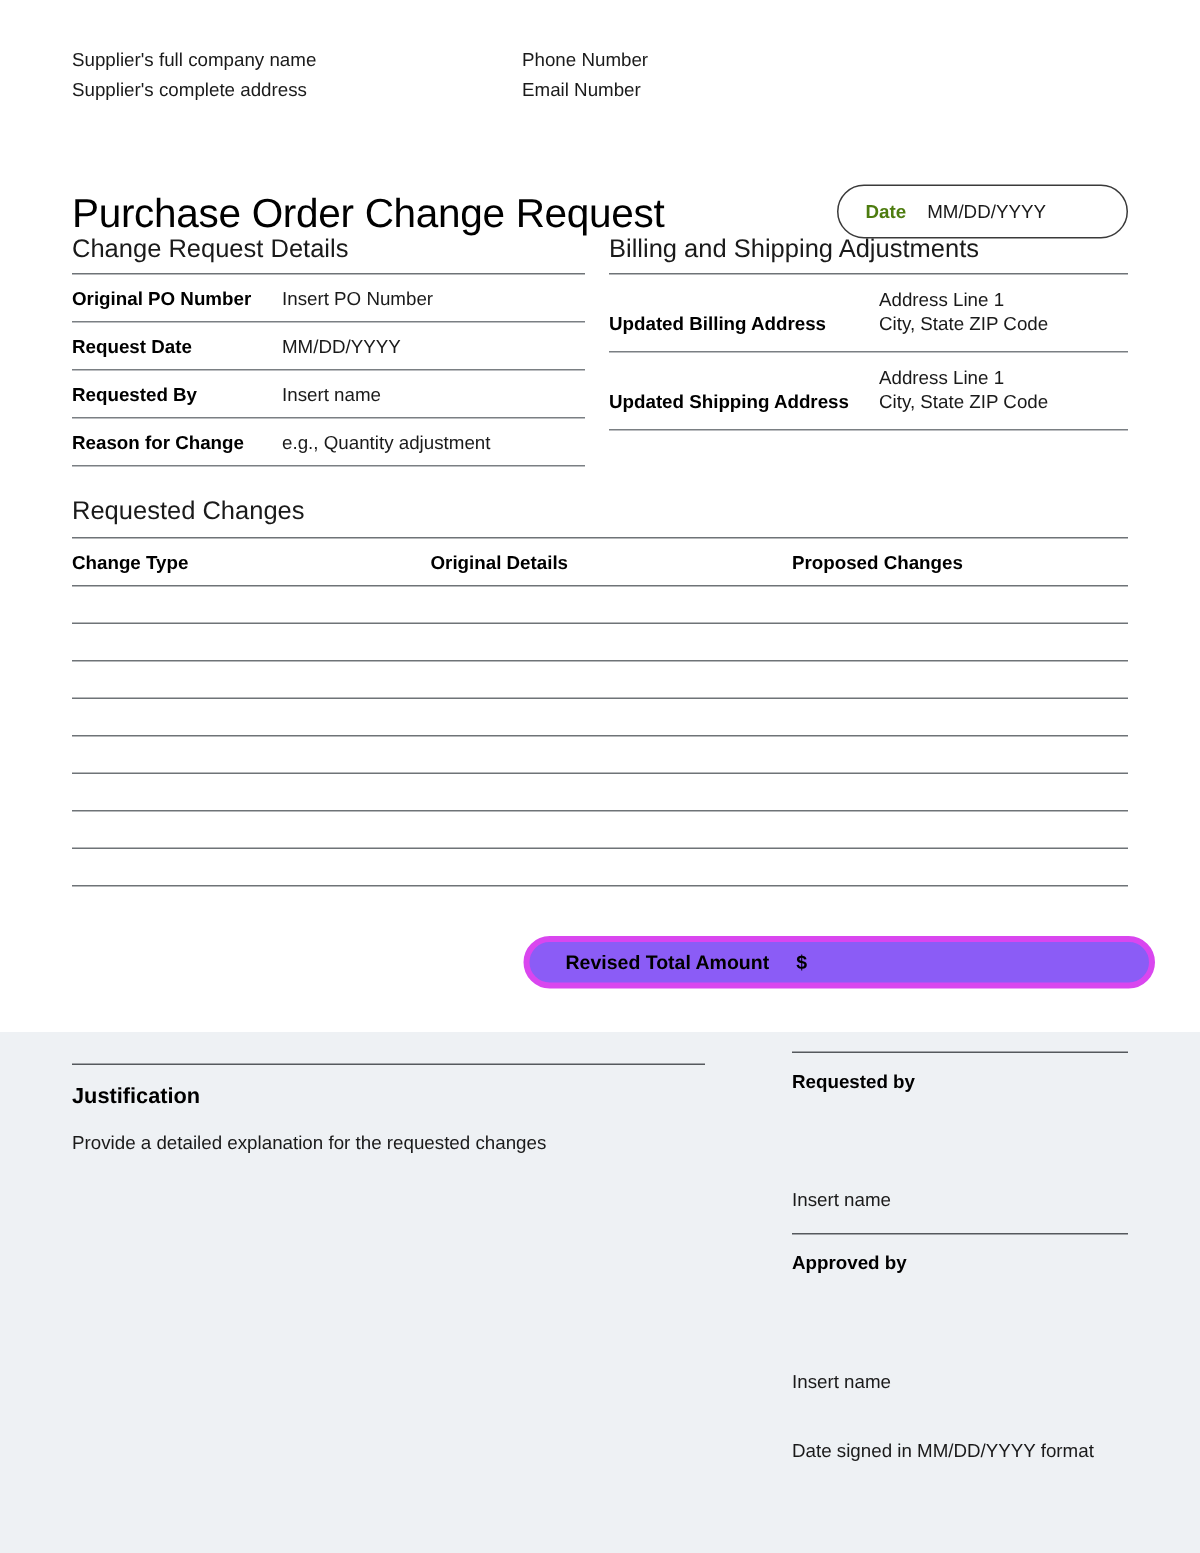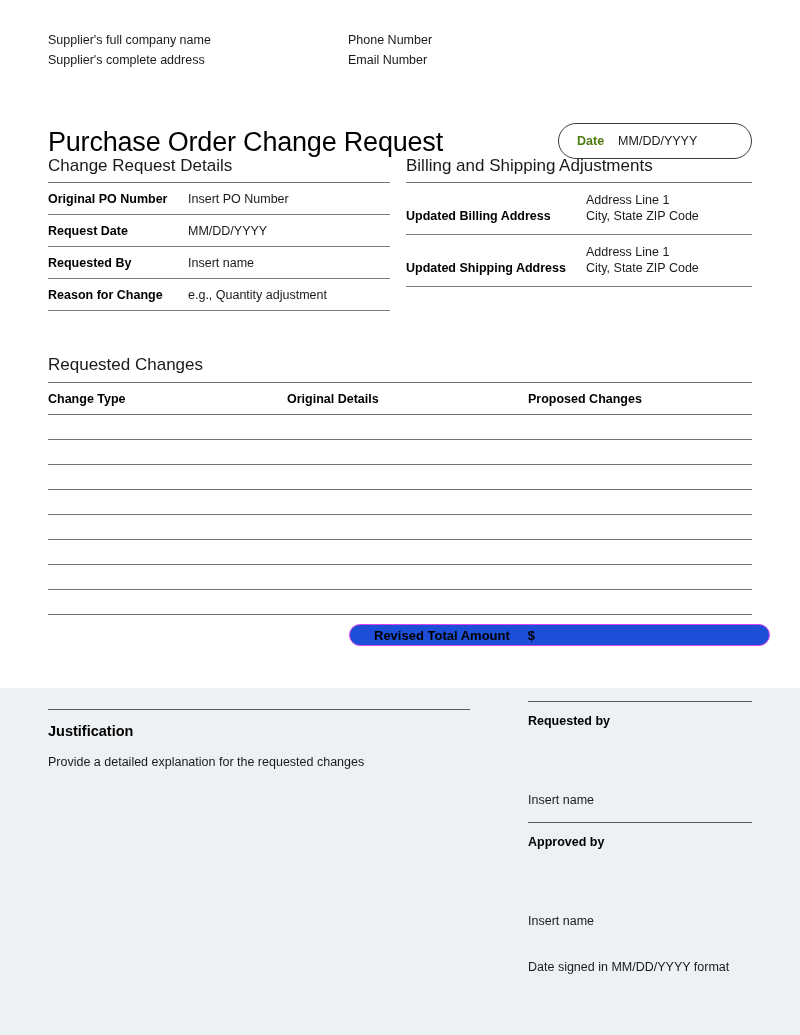--- a/index.html
+++ b/index.html
@@ -132,21 +132,21 @@
   .right .kv-key { width: 180px; flex: none; }
   .right .kv-val { flex: 1; }
 
   
   .changes {
     position: absolute;
     left: 48px;
     top: 331px;
     width: 704px;
   }
-  .changes .section-heading { padding-bottom: 7px; margin-top: 24px; }
+  .changes .section-heading { padding-bottom: 7px; }
   .table-head {
     display: flex;
     padding: 8px 0 7px 0;
   }
   .th {
     font-size: 12.5px;
     line-height: 16px;
     font-weight: bold;
     color: #000;
   }
@@ -158,29 +158,29 @@
     border-bottom: 1px solid #6e7377;
   }
   .empty-row.first { border-top: 1px solid #6e7377; }
 
   
   .total-box {
     position: absolute;
     left: 349px;
     top: 624px;
     width: 421px;
-    height: 22px;
-    border: 1px solid #d946ef;
+    height: 35px;
+    border: 4px solid #d946ef;
     border-radius: 18px;
     box-sizing: border-box;
     display: flex;
     align-items: center;
     padding-left: 24px;
     gap: 18px;
-    background: #1d4ed8;
+    background: #8b5cf6;
   }
   .total-label {
     font-size: 13px;
     font-weight: bold;
     color: #000;
   }
   .total-value {
     font-size: 13px;
     font-weight: bold;
     color: #000;

